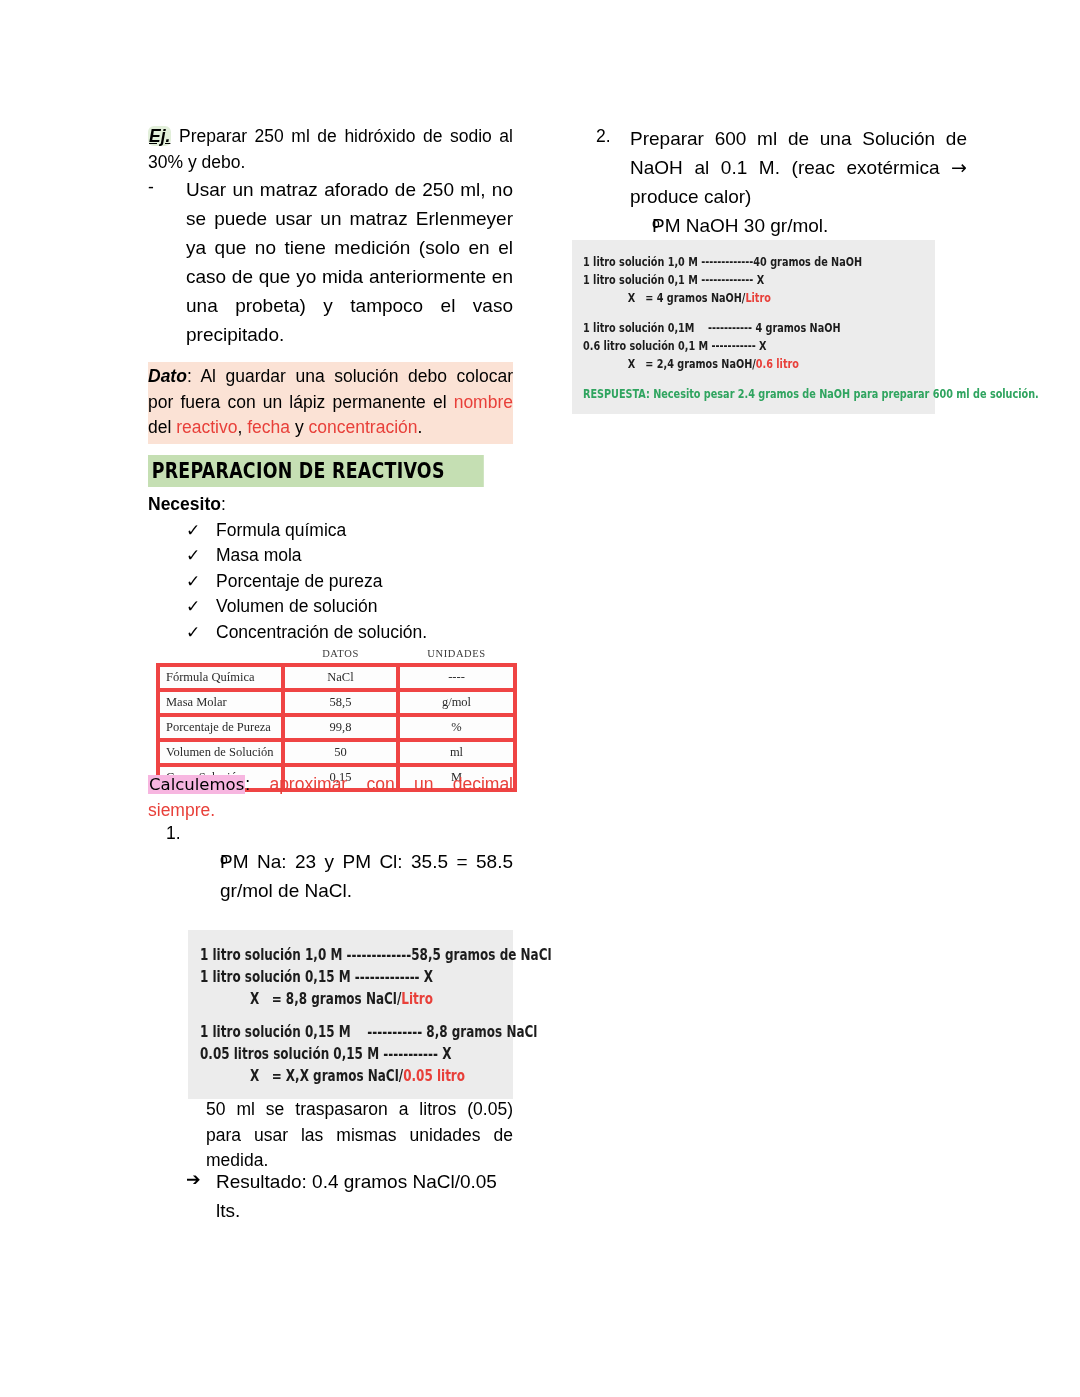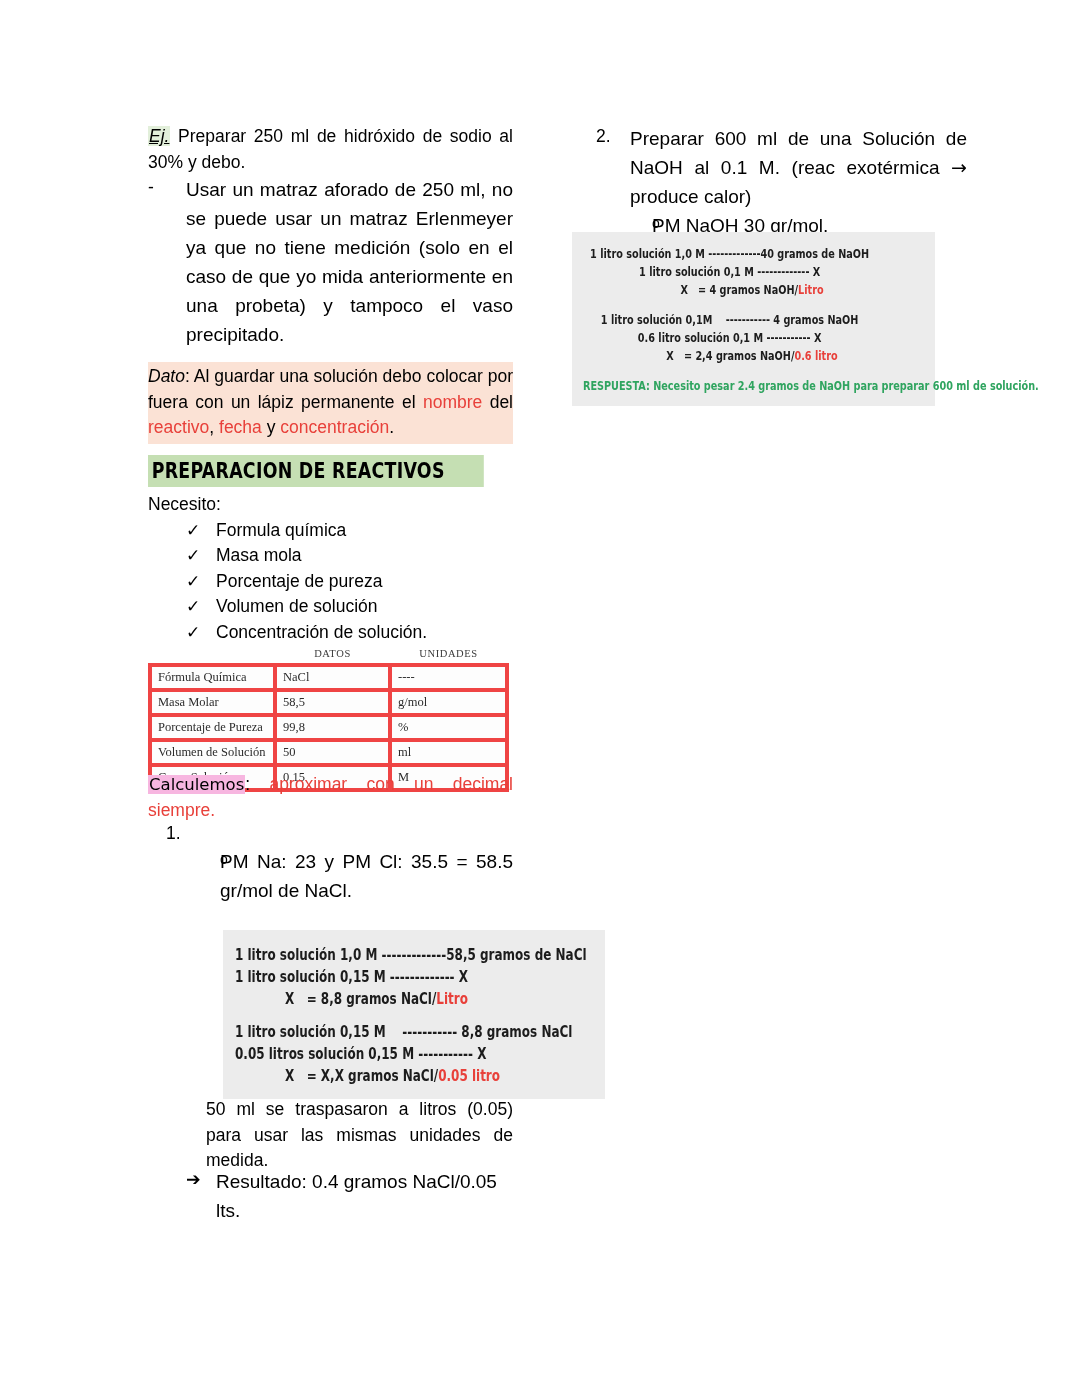--- a/index.html
+++ b/index.html
@@ -29,21 +29,21 @@
     margin: 0;
     font-size: 17.5px;
     line-height: 25.5px;
     text-align: justify;
     -webkit-hyphens: none;
     hyphens: none;
   }
 
   .justify { text-align: justify; text-align-last: left; }
 
-  .bold { font-weight: normal; }
+  .bold { font-weight: bold; border-radius: 6px; }
   .italic { font-style: italic; }
   .ul { text-decoration: underline; }
   .red { color: #e8403a; }
 
   .hl-green-sm { background: #e2efda; padding: 0 1px; }
   .hl-peach { background: #fbe2d5; }
   .hl-pink { background: #f7b6e0; padding: 0 1px; }
 
   
   .row {
@@ -118,45 +118,44 @@
     padding: 3px 0 4px 0;
     border: none;
     color: #3a3a3a;
   }
   table.data-table td {
     border: 4px solid #ef4444;
     padding: 3px 6px;
     height: 15px;
     background: #fdfdfd;
   }
-  table.data-table td.c { text-align: left; }
+  table.data-table td.c { text-align: center; }
   table.data-table td.l { text-align: left; }
   .tbl-col1 { width: 125px; }
   .tbl-col2 { width: 115px; }
   .tbl-col3 { width: 117px; }
 
   
   .calcbox {
     background: #ececec;
     font-family: "DejaVu Sans Condensed", "Liberation Sans Narrow", "Liberation Sans", sans-serif;
     font-weight: bold;
     color: #1c1c1c;
     box-sizing: border-box;
   }
   .calcbox .cl {
     white-space: pre;
     transform: scaleX(0.86);
     transform-origin: left center;
   }
   .calcbox.left-box {
-    width: 382px;
+    width: 325px;
     padding: 14px 12px 12px 12px;
     font-size: 15.5px;
     line-height: 22px;
-    margin-left: 35px;
   }
   .calcbox.right-box {
     width: 363px;
     padding: 13px 11px 11px 11px;
     font-size: 12.5px;
     line-height: 18px;
   }
   .calcbox .gap { height: 11px; }
   .calcbox .gap2 { height: 12px; }
   .calcbox .indent { padding-left: 58px; }
@@ -206,21 +205,21 @@
     <div class="check-row">
       <div class="check-mark">✓</div>
       <div class="check-body">Volumen de solución</div>
     </div>
     <div class="check-row">
       <div class="check-mark">✓</div>
       <div class="check-body">Concentración de solución.</div>
     </div>
   </div>
 
-  <div class="blk" style="left:148px; top:645px;">
+  <div class="blk" style="left:156px; top:645px;">
     <table class="data-table">
       <colgroup>
         <col class="tbl-col1">
           <col class="tbl-col2">
           <col class="tbl-col3">
       </colgroup>
       <thead>
         <tr>
           <th></th>
           <th>DATOS</th>
@@ -296,21 +295,21 @@
     <div class="row">
       <div class="marker num-marker-r">2.</div>
       <div class="row-body"><span>Preparar 600 ml de una Solución de NaOH al 0.1 M. (reac exotérmica </span><span class="arrow">→</span><span> produce calor)</span></div>
     </div>
     <div class="row">
       <div class="marker circ-marker-r">o</div>
       <div class="row-body" style="text-align:left;">PM NaOH 30 gr/mol.</div>
     </div>
   </div>
 
-  <div class="blk calcbox right-box" style="left:572px; top:232px;text-align:center;">
+  <div class="blk calcbox right-box" style="left:572px; top:240px;">
     <div class="cl">1 litro solución 1,0 M -------------40 gramos de NaOH</div>
     <div class="cl">1 litro solución 0,1 M ------------- X</div>
     <div class="cl indent"><span>X   = 4 gramos NaOH/</span><span class="red">Litro</span></div>
     <div class="gap2"></div>
     <div class="cl">1 litro solución 0,1M    ----------- 4 gramos NaOH</div>
     <div class="cl">0.6 litro solución 0,1 M ----------- X</div>
     <div class="cl indent"><span>X   = 2,4 gramos NaOH/</span><span class="red">0.6 litro</span></div>
     <div class="gap2"></div>
     <div class="cl resp">RESPUESTA: Necesito pesar 2.4 gramos de NaOH para preparar 600 ml de solución.</div>
   </div>

